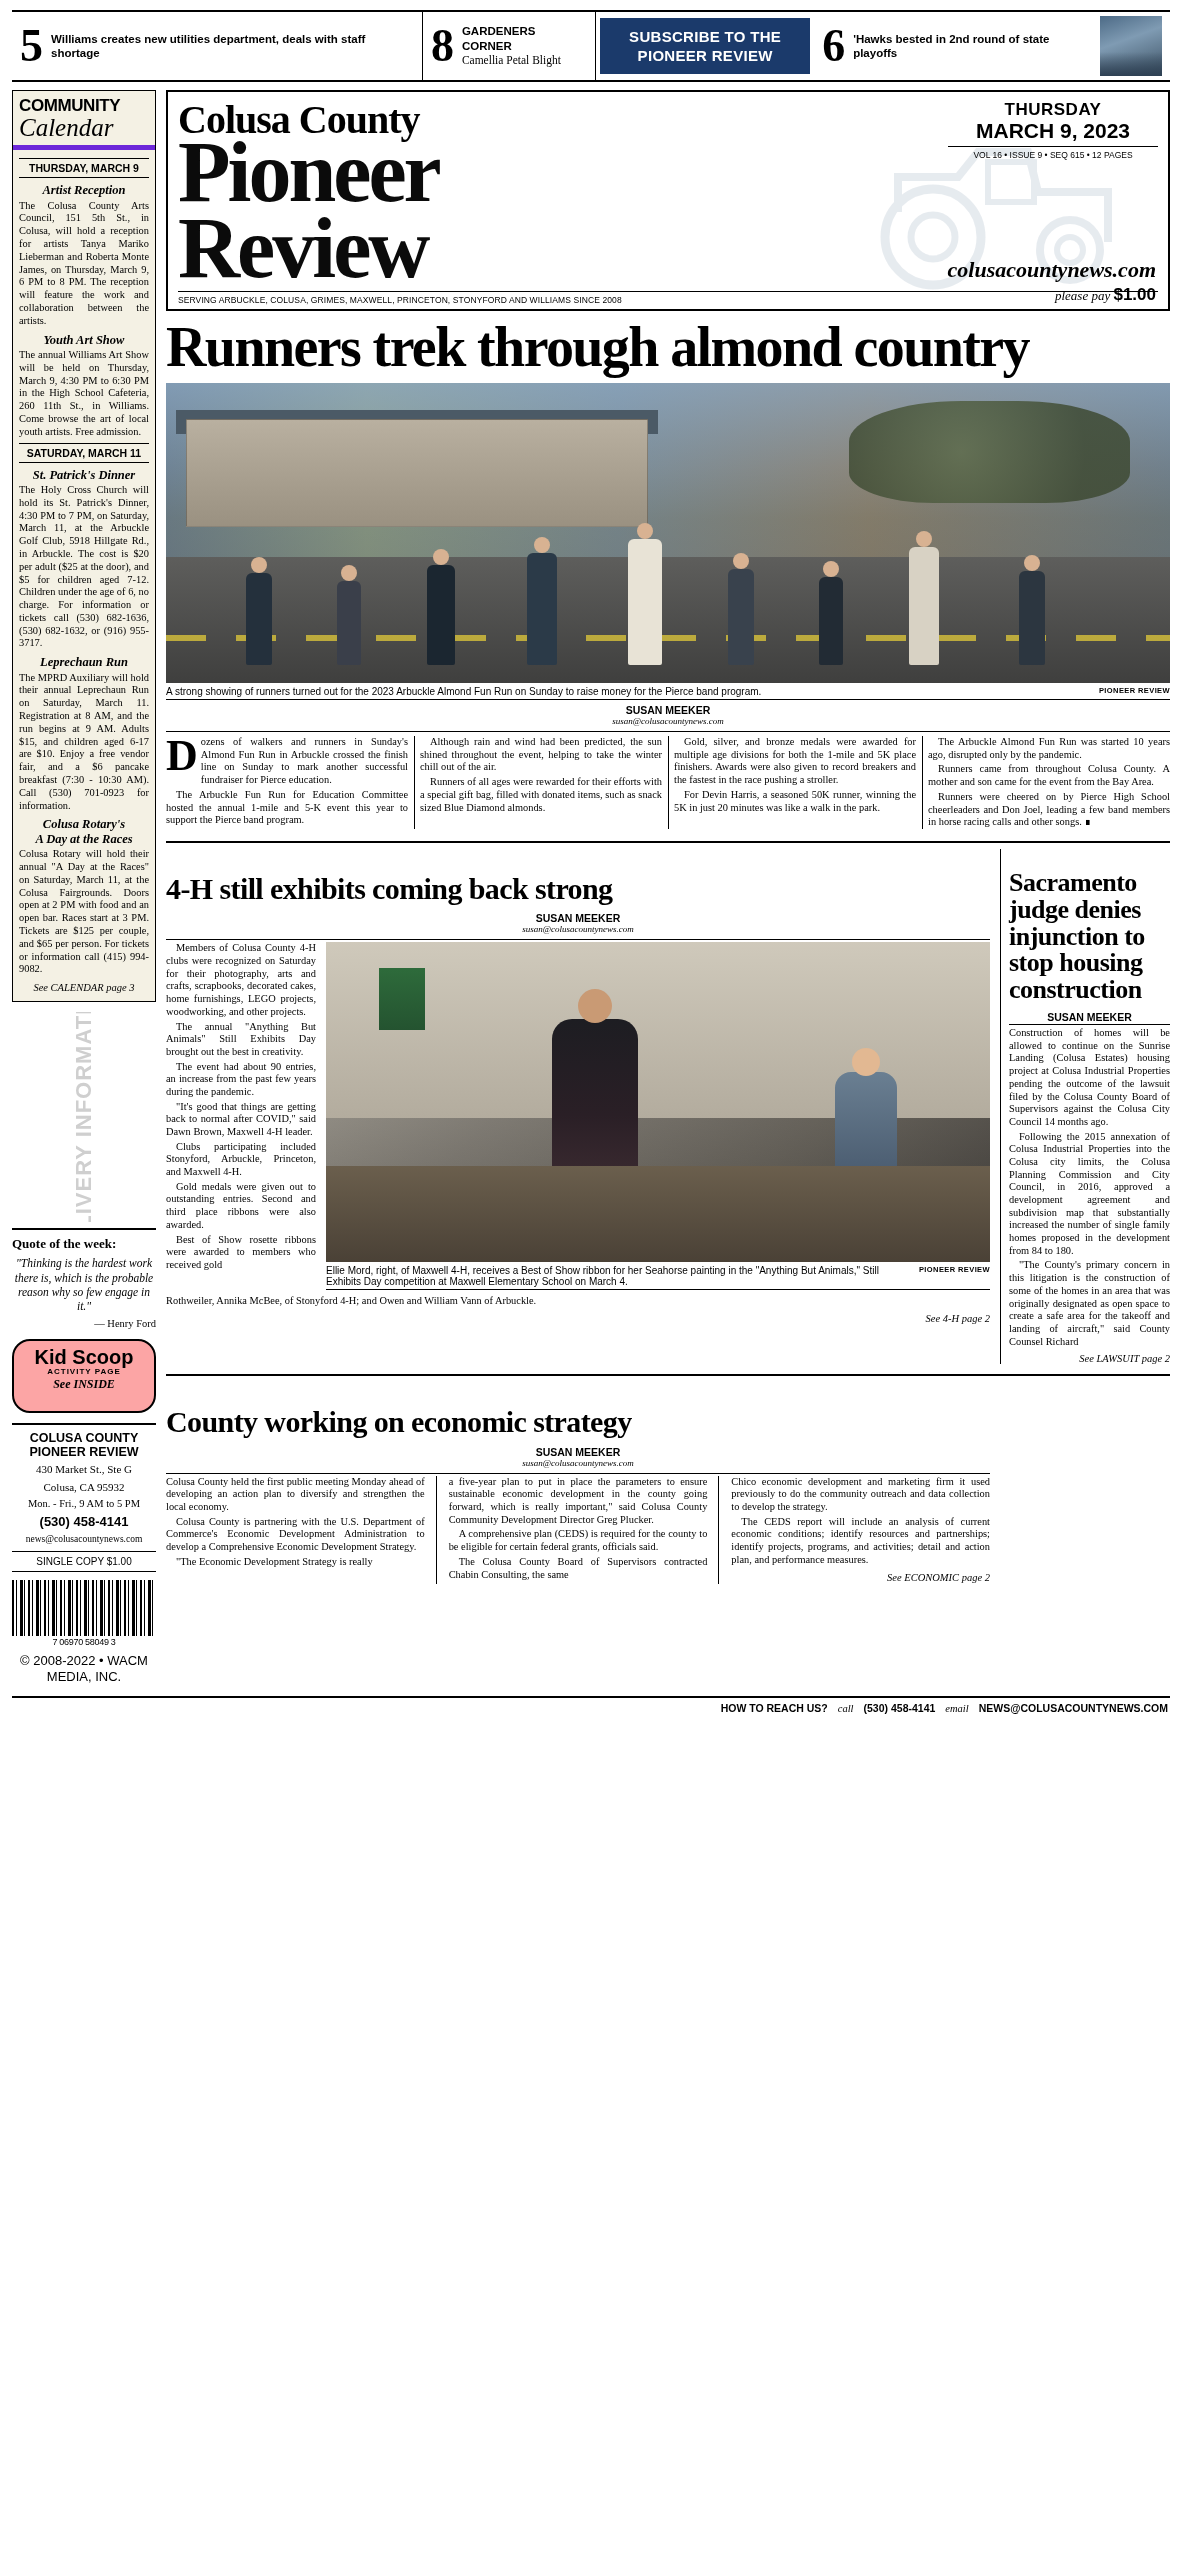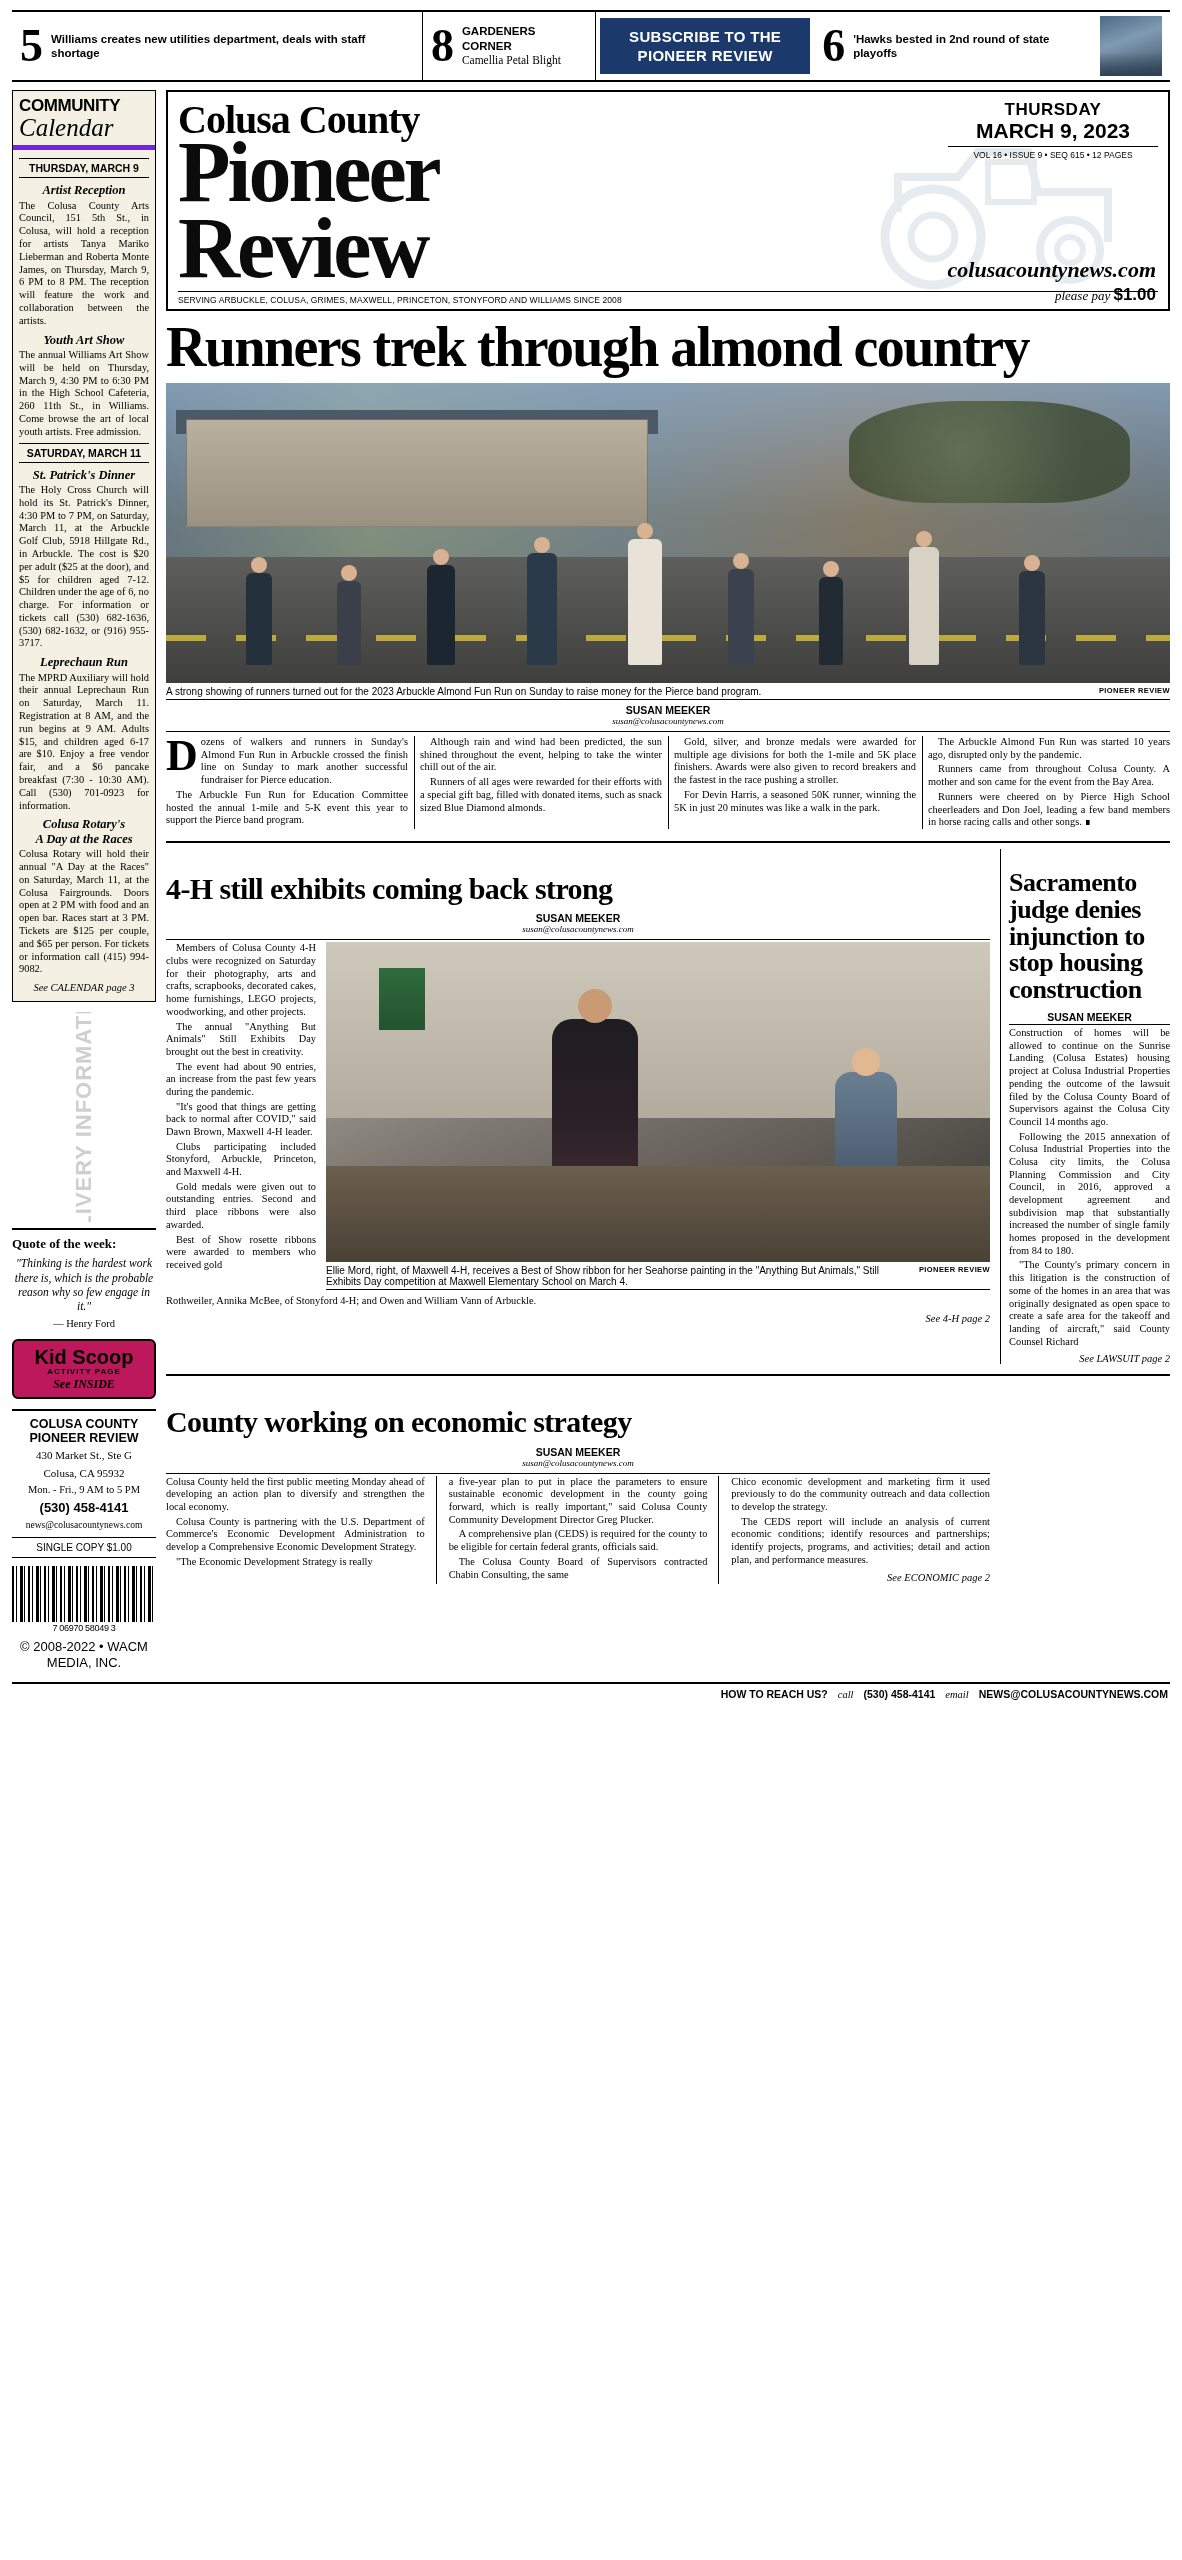--- a/index.html
+++ b/index.html
@@ -182,33 +182,33 @@
     font-size: 13px;
     margin-bottom: 4px;
   }
   .quote-text {
     font-style: italic;
     font-size: 11.5px;
     line-height: 1.25;
     text-align: center;
   }
   .quote-auth {
-    text-align: center;
+    text-align: right;
     font-size: 10.5px;
     margin-top: 4px;
   }
 
   
   .kidscoop {
     margin-top: 10px;
     border: 2px solid #000;
-    border-radius: 6px;
-    background: #be185d;
-    text-align: center;
-    padding: 6px 4px 5px 4px;
+    border-radius: 18px;
+    background: #fca5a5;
+    text-align: center;
+    padding: 6px 4px 19px 4px;
   }
   .kidscoop .ks1 {
     font-family: "Liberation Sans", sans-serif;
     font-weight: bold;
     font-size: 20px;
     line-height: 1;
     color: #000;
   }
   .kidscoop .ks2 {
     font-family: "Liberation Sans", sans-serif;

